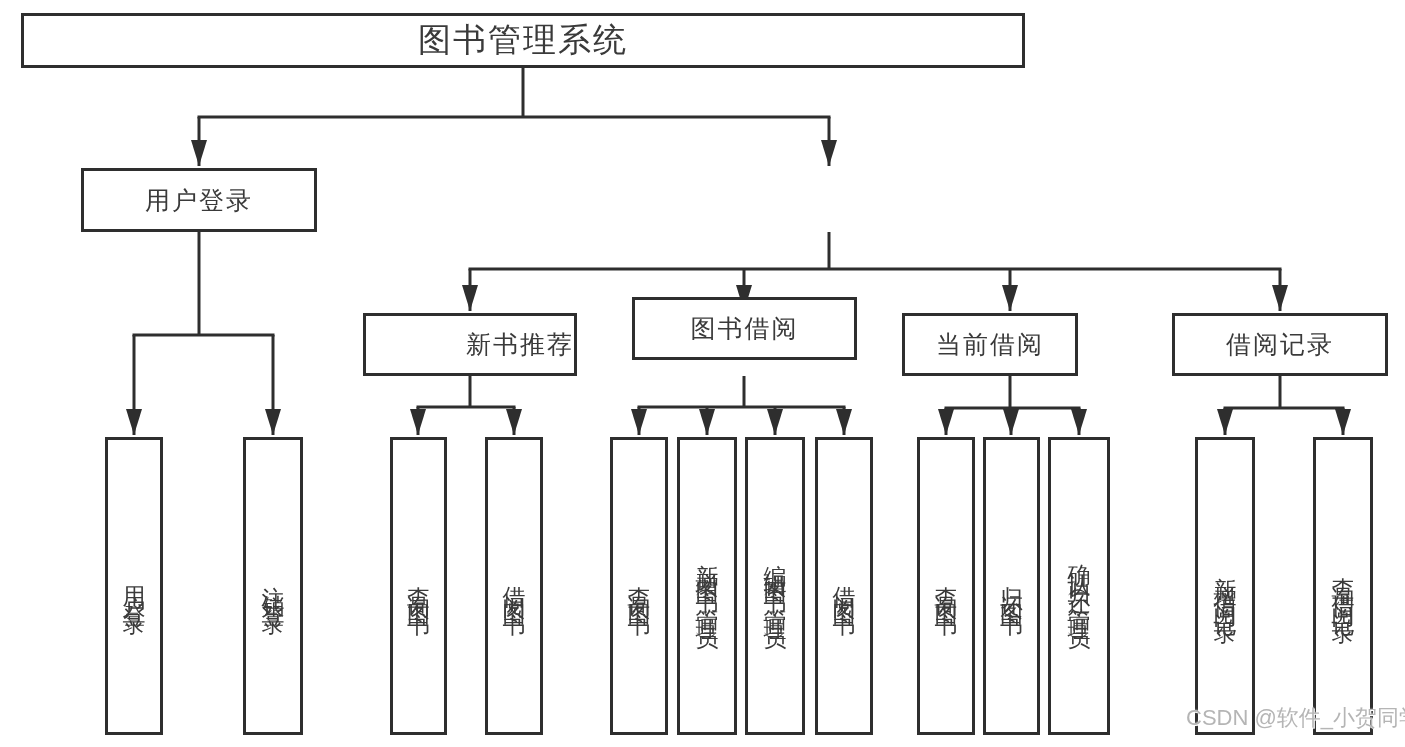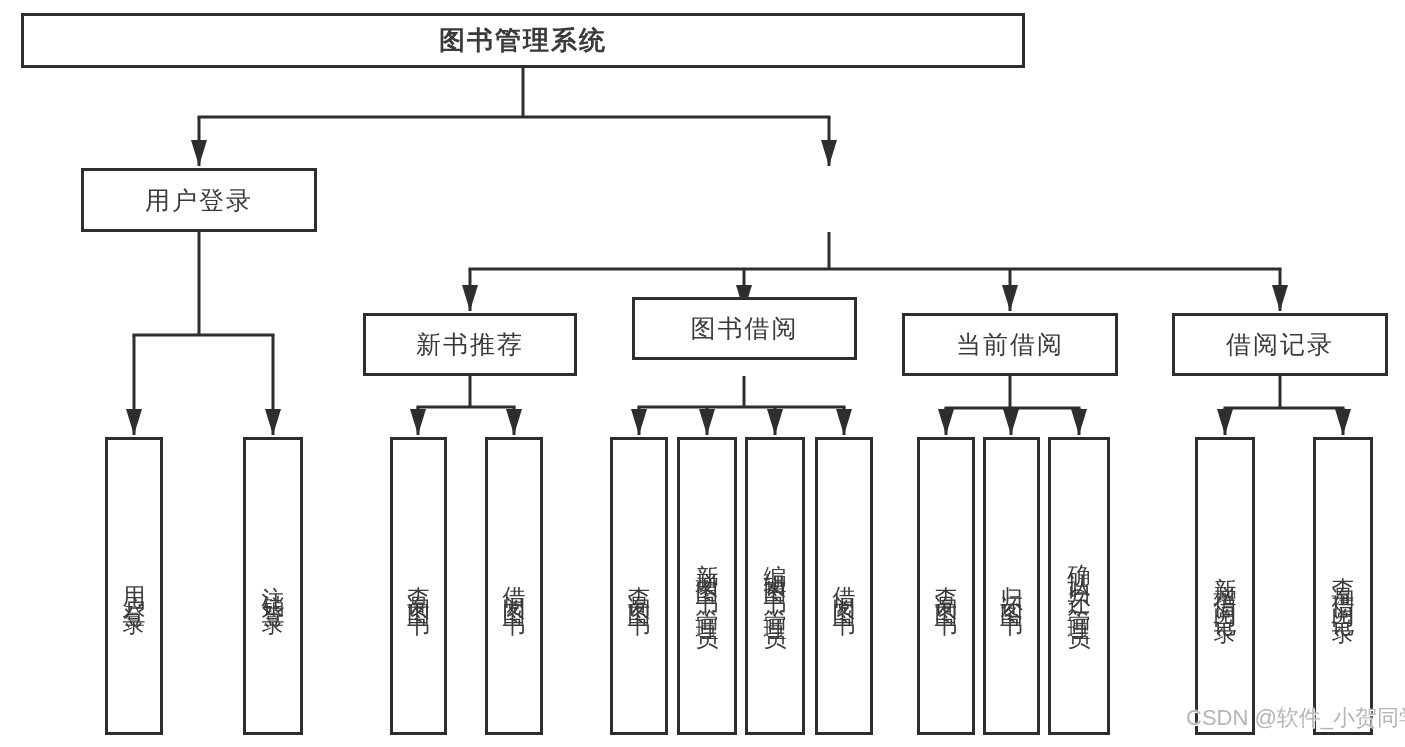--- a/index.html
+++ b/index.html
@@ -36,22 +36,21 @@
     justify-content: center;
     z-index: 2;
   }
   .hbox span {
     font-size: 25px;
     letter-spacing: 2px;
     color: #3a3a3a;
     white-space: nowrap;
   }
   .root span {
-    font-size: 26px;
-    font-weight: bold;
+    font-size: 33px;
   }
   .vbox span {
     writing-mode: vertical-rl;
     text-orientation: mixed;
     font-size: 23px;
     letter-spacing: 9px;
     line-height: 1;
     color: #3a3a3a;
   }
   #watermark {
@@ -136,27 +135,27 @@
   </svg>
 
   <div class="node hbox root" style="left:21px; top:13px; width:1004px; height:55px;">
     <span>图书管理系统</span>
   </div>
 
   <div class="node hbox" style="left:81px; top:168px; width:236px; height:64px;">
     <span>用户登录</span>
   </div>
 
-  <div class="node hbox" style="left:363px; top:313px; width:214px; height:63px;">
+  <div class="node hbox" style="left:363px; top:313px; width:214px; height:63px;justify-content:flex-end;">
     <span>新书推荐</span>
   </div>
   <div class="node hbox" style="left:632px; top:297px; width:225px; height:63px;">
     <span>图书借阅</span>
   </div>
-  <div class="node hbox" style="left:902px; top:313px; width:216px; height:63px;">
+  <div class="node hbox" style="left:902px; top:313px; width:176px; height:63px;">
     <span>当前借阅</span>
   </div>
   <div class="node hbox" style="left:1172px; top:313px; width:216px; height:63px;">
     <span>借阅记录</span>
   </div>
 
   <div class="node vbox" style="left:105px; top:437px; width:58px; height:298px;">
     <span>用户登录</span>
   </div>
   <div class="node vbox" style="left:243px; top:437px; width:60px; height:298px;">

